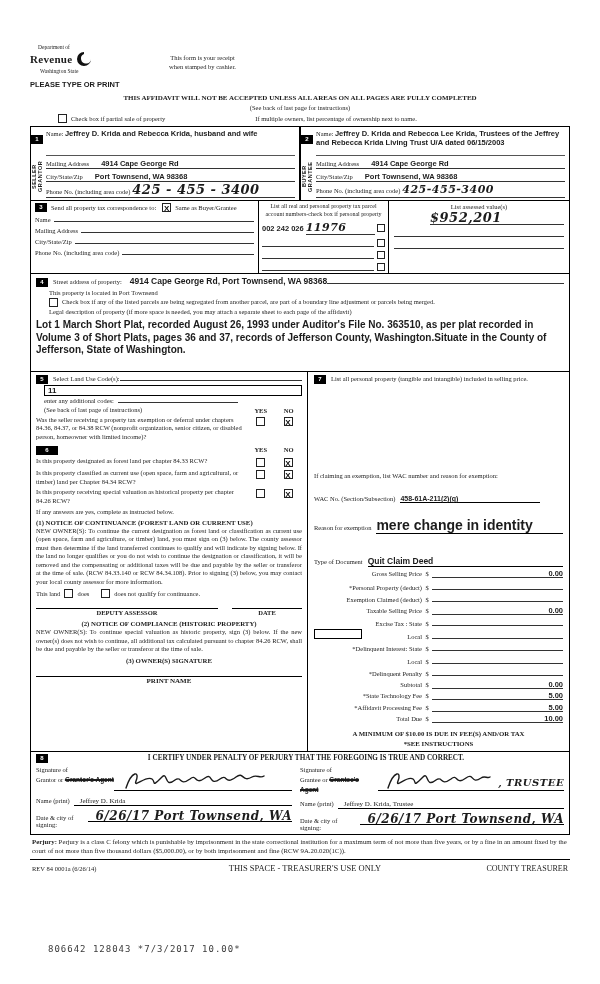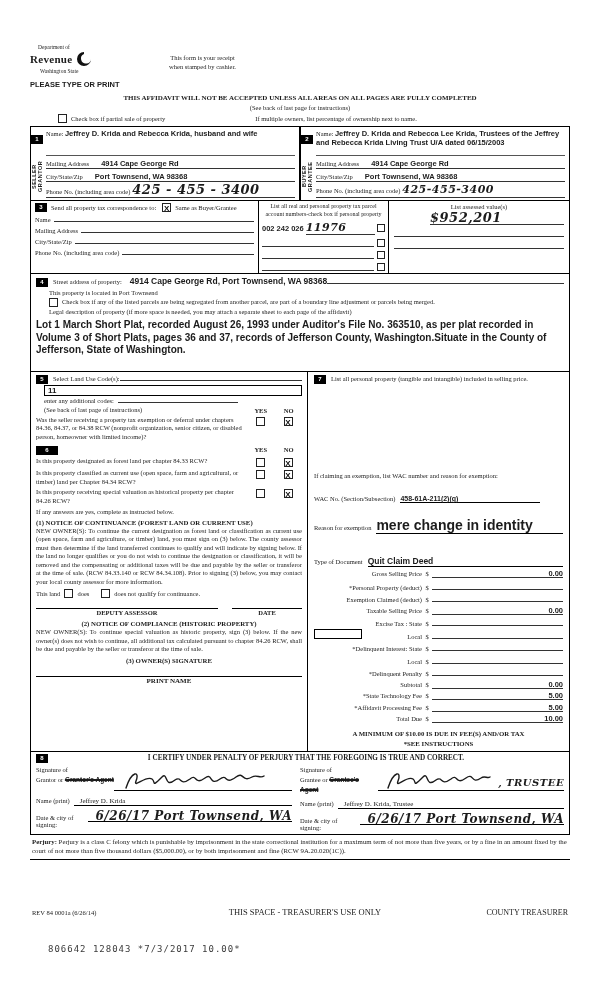--- a/index.html
+++ b/index.html
@@ -105,21 +105,21 @@
   .sig-note { position:absolute; right:0; bottom:2px; font-size:10px; }
   .cert-row { display:flex; align-items:baseline; margin-top:6px; }
   .cert-row .fill { flex:1; border-bottom:1px solid #000; margin-left:4px; }
   .cert-row .fill .b { font-size:7px; margin-left:6px; }
   .date-hand { font-size:12px; line-height:9px; margin-left:8px; white-space:nowrap; }
 
   .perjury { border-bottom:1.5px solid #000; font-size:6.8px; line-height:1.35; padding:2px 2px 3px 2px; }
   .perjury .b { font-family:"Liberation Serif", serif; }
   .footer-row { display:flex; align-items:baseline; font-size:7px; padding:3px 2px; }
   .footer-row .rev { width:130px; font-size:6.5px; }
-  .footer-row .mid { flex:1; text-align:center; font-size:8.5px;margin-top:44px; }
+  .footer-row .mid { flex:1; text-align:center; font-size:8.5px; }
   .footer-row .right { width:120px; text-align:right; font-size:8px; }
 
   .stamp { position:absolute; left:48px; top:944px; font-family:"DejaVu Sans Mono", monospace;
            font-size:9px; color:#3a3a3a; letter-spacing:1px; }
 </style>
 </head>
 <body>
 
 <div class="page">
 <div class="content">

